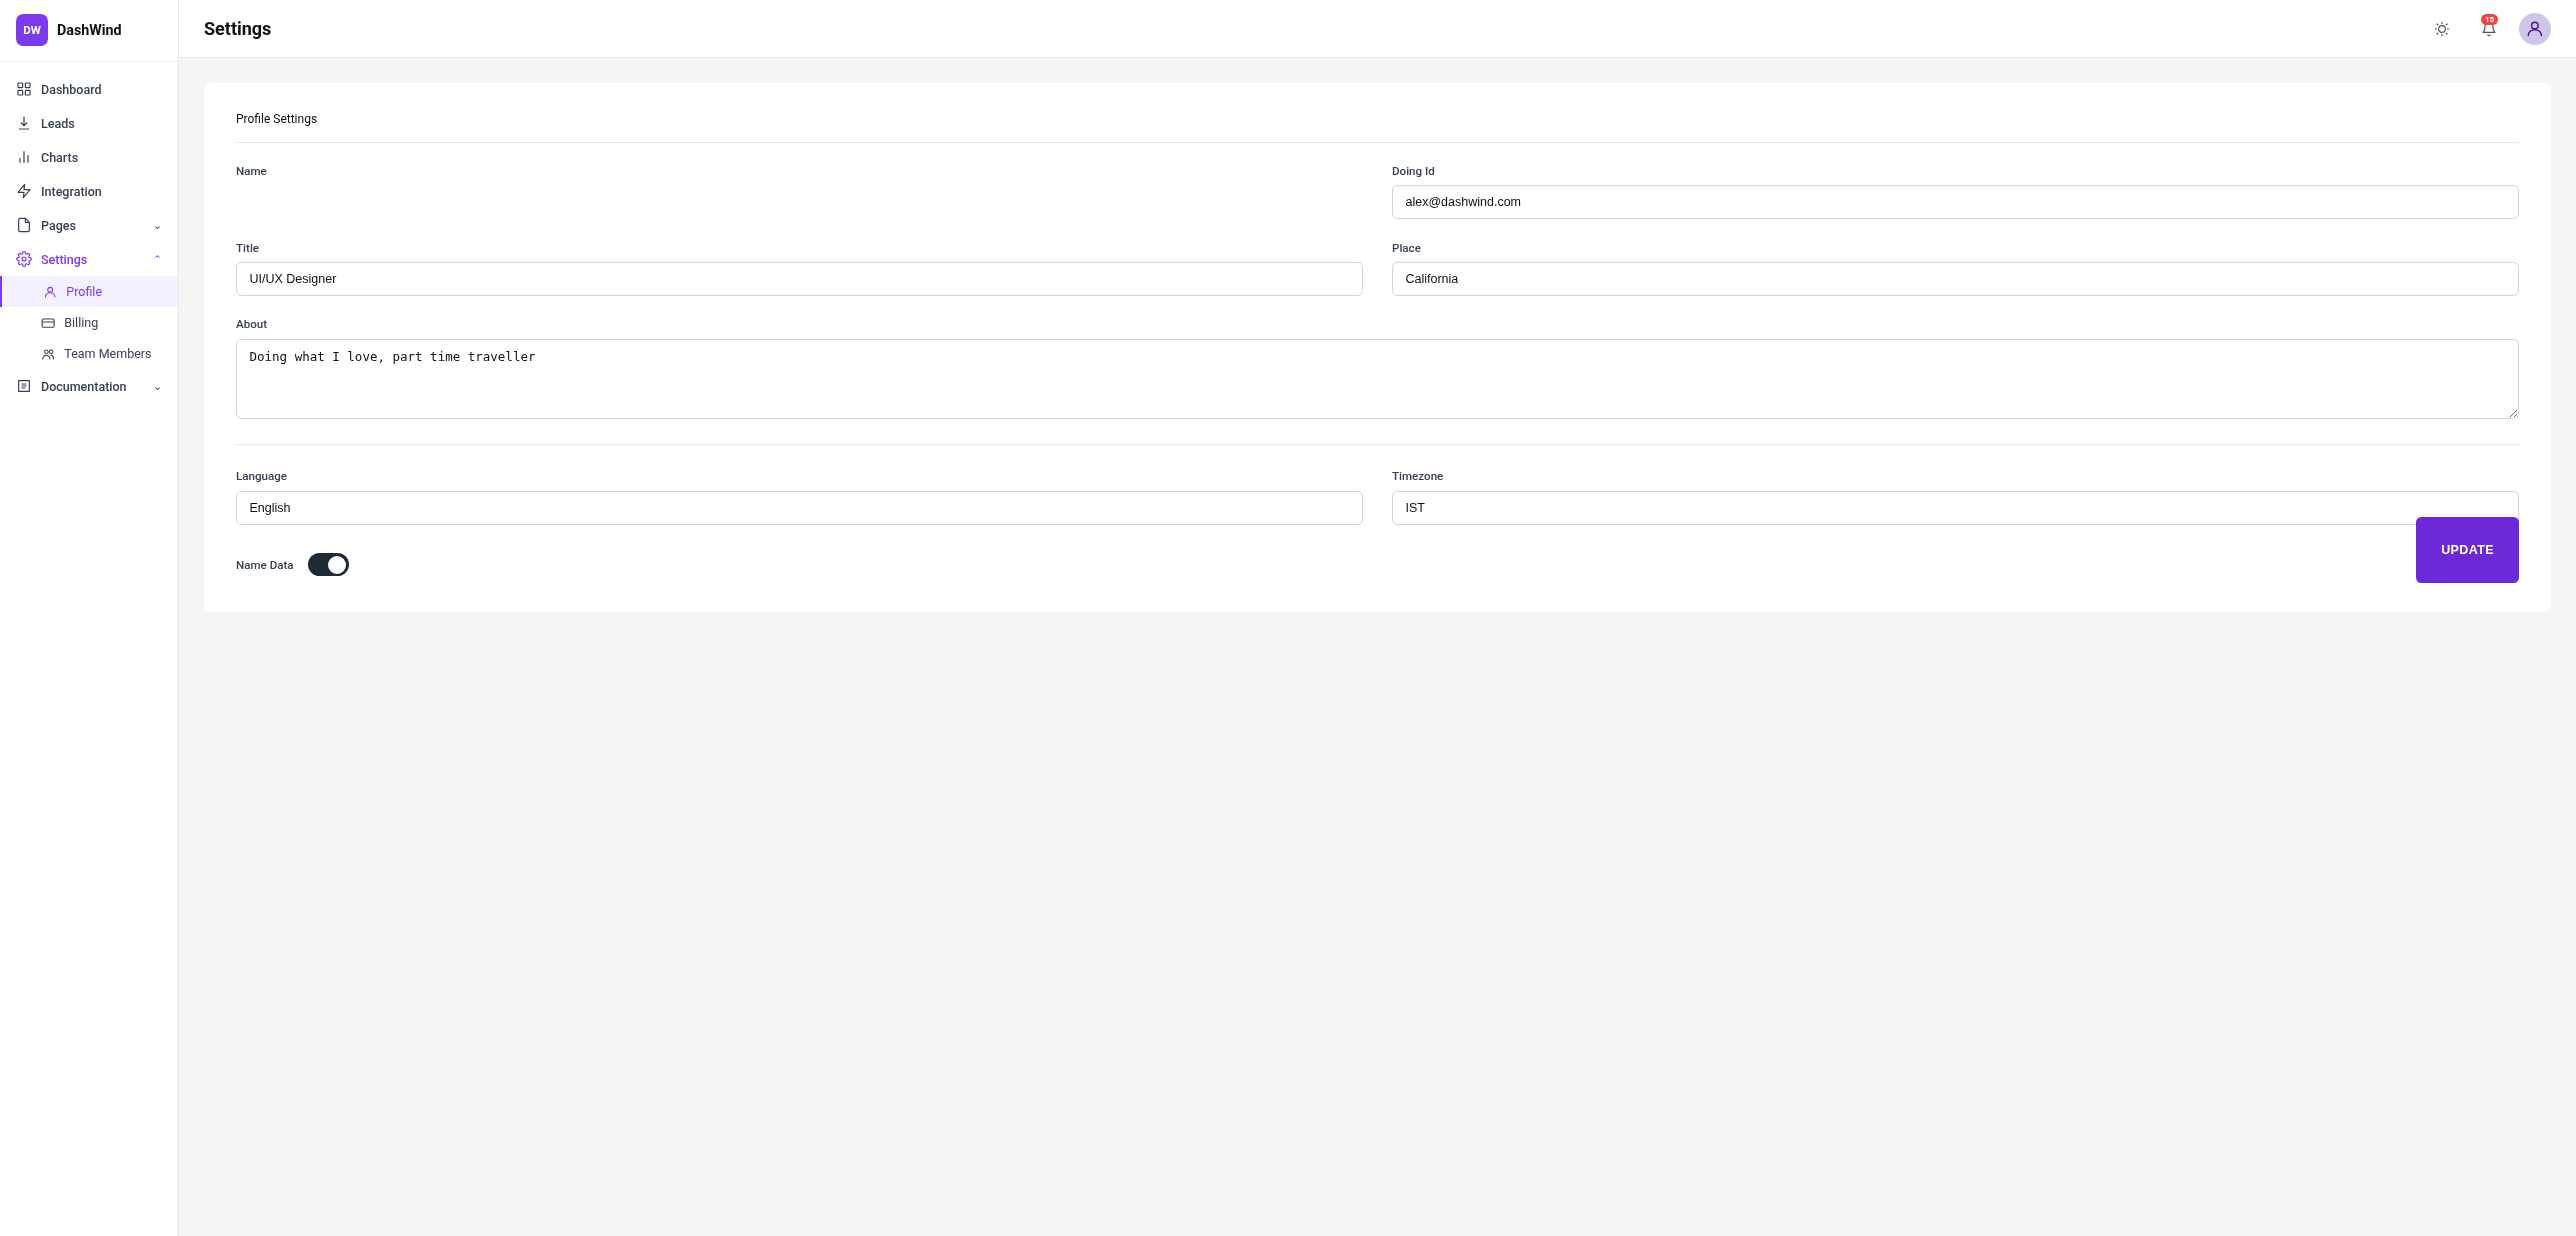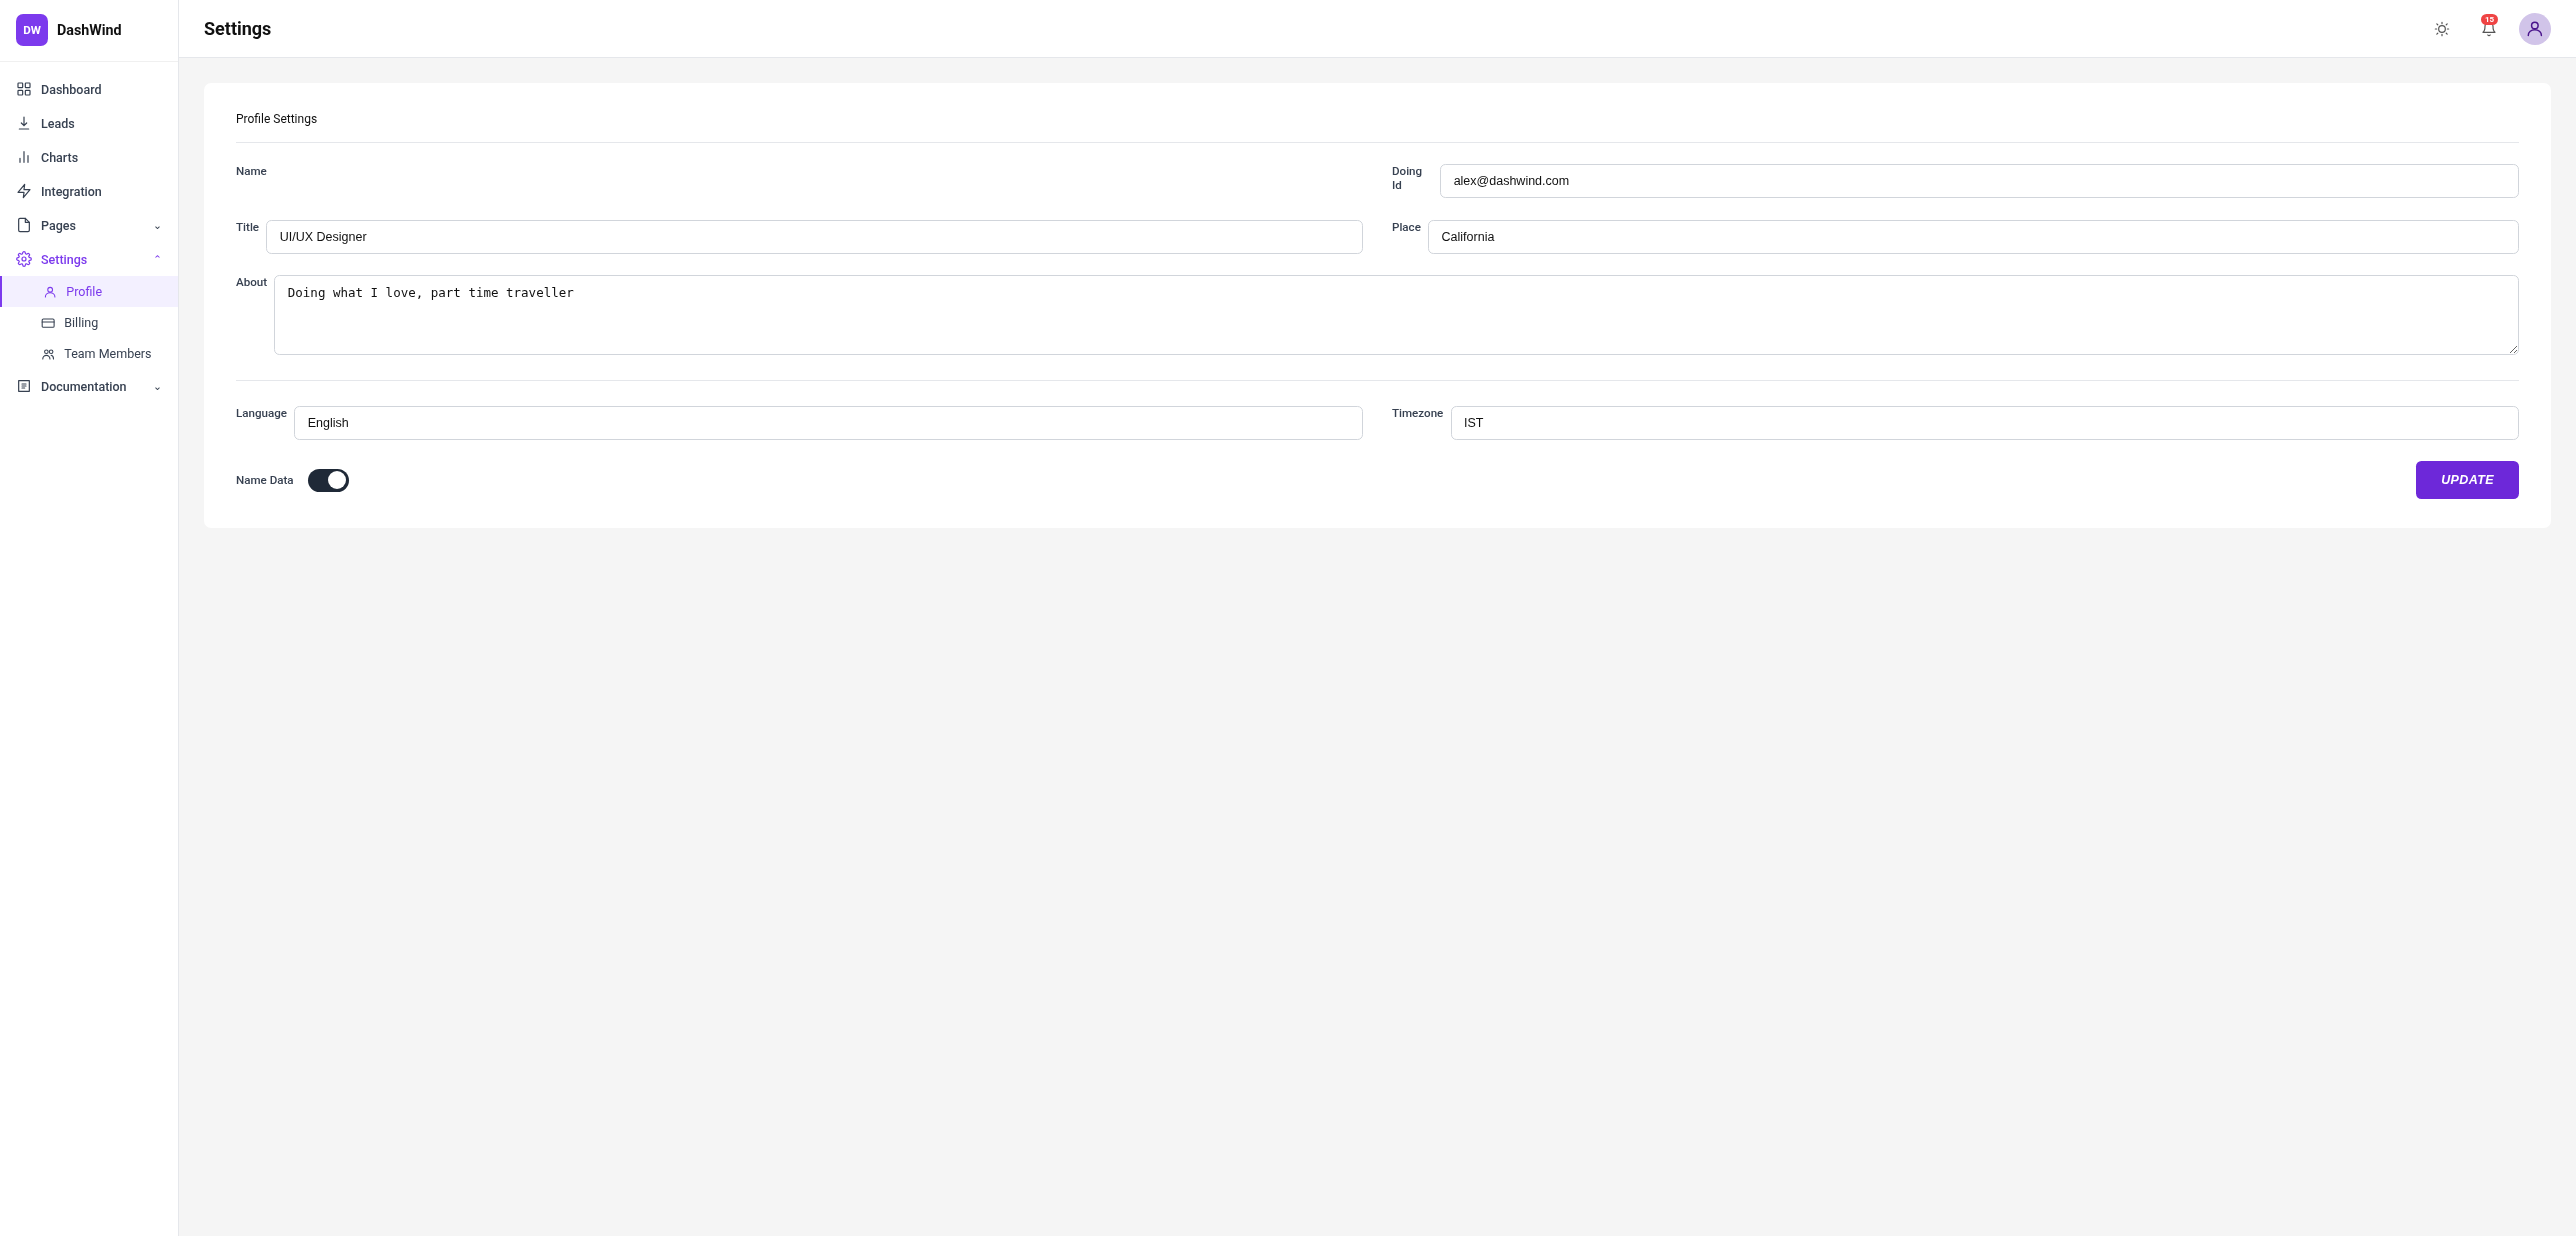--- a/index.html
+++ b/index.html
@@ -215,21 +215,21 @@
     }
 
     .form-grid {
       display: grid;
       grid-template-columns: 1fr 1fr;
       gap: 21.5px 29px;
     }
 
     .form-group {
       display: flex;
-      flex-direction: row;
+      flex-direction: column;
       gap: 7.2px;
     }
 
     .form-group.full-width {
       grid-column: 1 / -1;
     }
 
     .form-label {
       font-size: 11.6px;
       font-weight: 500;
@@ -314,26 +314,25 @@
 
     
     .update-btn {
       position: absolute;
       bottom: 29px;
       right: 32px;
       background: #6d28d9;
       color: white;
       border: none;
       border-radius: 5.4px;
-      padding: 12px 25px;
+      padding: 26px 25px;
       font-size: 12.5px;
       font-weight: 700;
       cursor: pointer;
       letter-spacing: 0.4px;
-      font-style: italic;
     }
 
     
     svg {
       width: 16px;
       height: 16px;
       stroke: currentColor;
       fill: none;
       stroke-width: 1.8;
       stroke-linecap: round;

